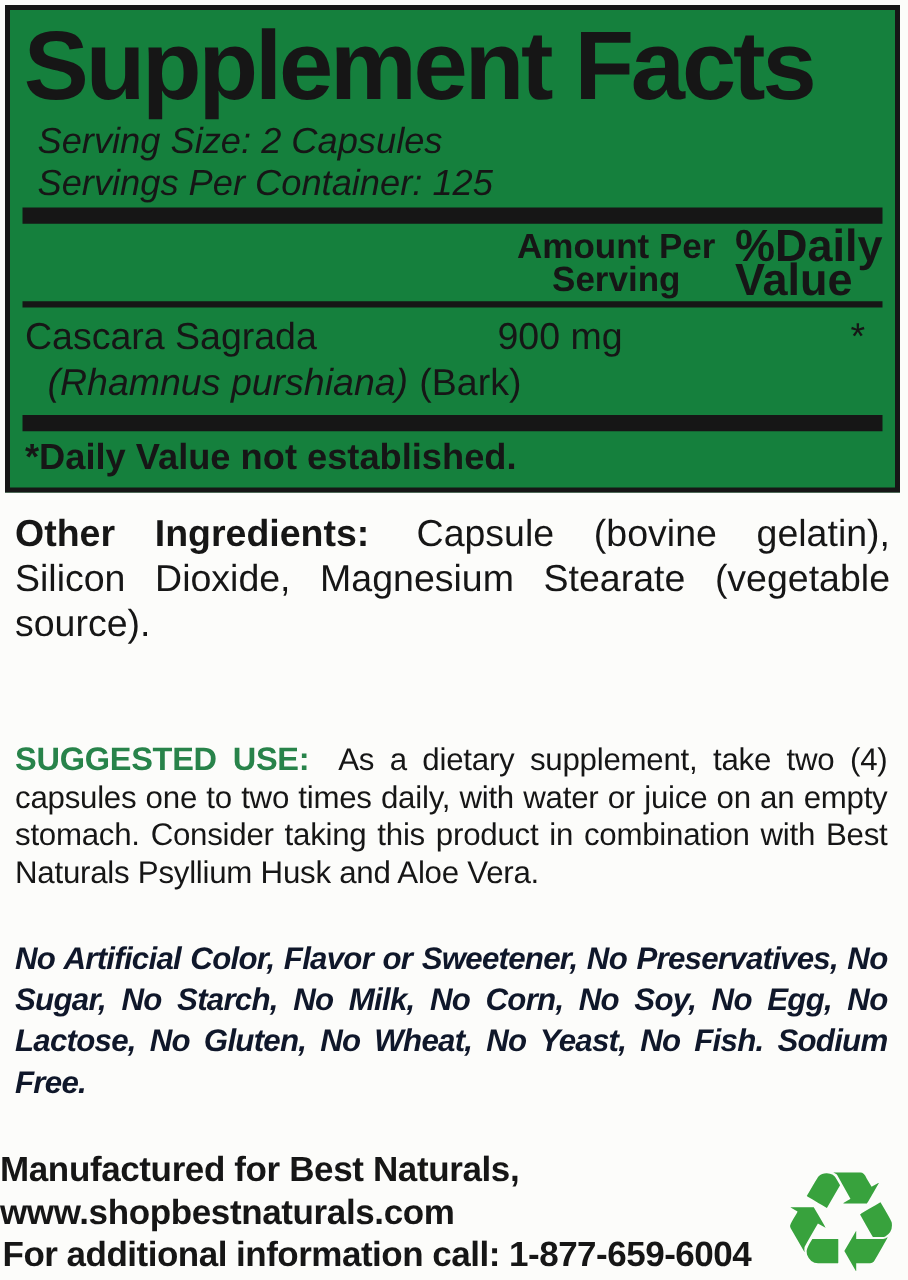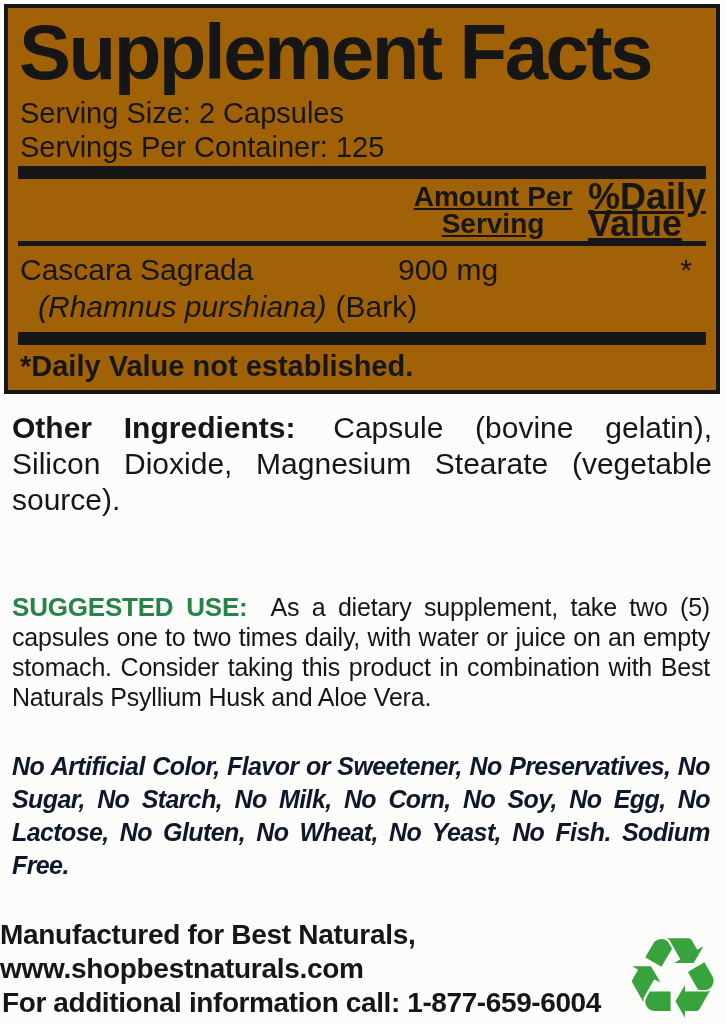--- a/index.html
+++ b/index.html
@@ -13,35 +13,35 @@
   }
 
   
   .facts-box {
     margin:4px 6px 0 4px;
     border:4px solid #161616;
     padding:4px 10px 5px;
     height:390px;
     box-sizing:border-box;
     overflow:hidden;
-    background:#a16207;
+    background:#15803d;
   }
   .facts-title {
     font-size:78px; font-weight:bold;
     letter-spacing:-2.5px; line-height:80px;
     margin:0 0 4px 1px;
     white-space:nowrap;
   }
   .serving-line {
-    font-size:29px; line-height:34px; margin-left:2px;
+    font-size:29px; line-height:34px; margin-left:12px;font-style:italic;
   }
   .bar-thick { height:13px; background:#161616; margin:2px 0 0; }
   .bar-med   { height:5px;  background:#161616; }
 
-  .facts-header { display:flex; padding:4px 0; align-items:flex-end;text-decoration:underline; }
+  .facts-header { display:flex; padding:4px 0; align-items:flex-end; }
   .facts-header .spacer { flex:1; }
   .col-amount {
     width:190px; text-align:center;
     font-weight:bold; font-size:28px; line-height:27px;
     white-space:pre-line;
   }
   .col-dv {
     width:118px; text-align:left;
     font-weight:bold; font-size:36px; line-height:27px;
     white-space:pre-line;
@@ -136,21 +136,21 @@
   <div class="footnote">*Daily Value not established.</div>
 </div>
 
 <p class="other-ing">
   <span class="oi-label">Other Ingredients:</span>
   <span>Capsule (bovine gelatin), Silicon Dioxide, Magnesium Stearate (vegetable source).</span>
 </p>
 
 <p class="suggested">
   <span class="su-label">SUGGESTED USE:</span>
-  <span>As a dietary supplement, take two (5) capsules one to two times daily, with water or juice on an empty stomach. Consider taking this product in combination with Best Naturals Psyllium Husk and Aloe Vera.</span>
+  <span>As a dietary supplement, take two (4) capsules one to two times daily, with water or juice on an empty stomach. Consider taking this product in combination with Best Naturals Psyllium Husk and Aloe Vera.</span>
 </p>
 
 <p class="claims">No Artificial Color, Flavor or Sweetener, No Preservatives, No Sugar, No Starch, No Milk, No Corn, No Soy, No Egg, No Lactose, No Gluten, No Wheat, No Yeast, No Fish. Sodium Free.</p>
 
 <div class="footer">
   <div class="footer-center">
     <div>Manufactured for Best Naturals,</div>
     <div>www.shopbestnaturals.com</div>
   </div>
   <div class="info-line">For additional information call: 1-877-659-6004</div>

